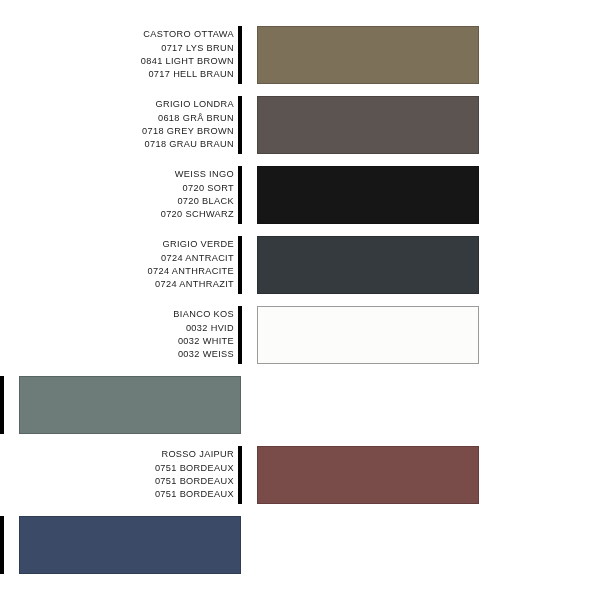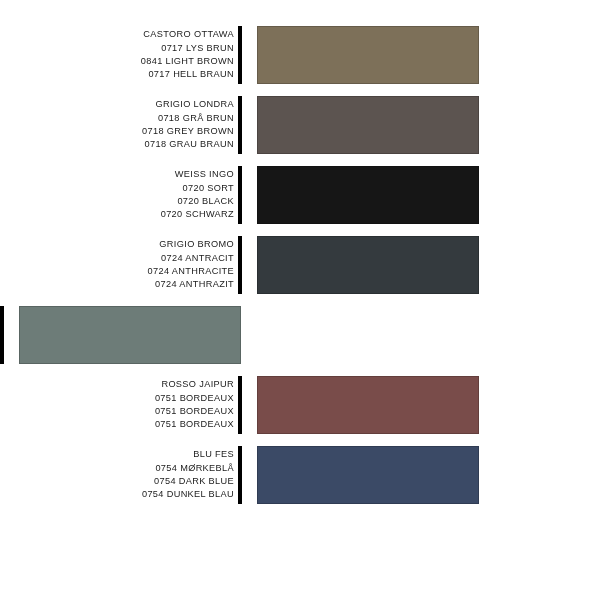--- a/index.html
+++ b/index.html
@@ -81,70 +81,75 @@
         <div class="label-line">0841 LIGHT BROWN</div>
         <div class="label-line">0717 HELL BRAUN</div>
       </div>
       <div class="row-divider"></div>
       <div class="divider-gap"></div>
       <div class="color-swatch" style="background: rgb(125, 112, 89);"></div>
     </div>
     <div class="swatch-row">
       <div class="row-labels">
         <div class="label-line name">GRIGIO LONDRA</div>
-        <div class="label-line">0718 GRÅ BRUN</div>
+        <div class="label-line">0618 GRÅ BRUN</div>
         <div class="label-line">0718 GREY BROWN</div>
         <div class="label-line">0718 GRAU BRAUN</div>
       </div>
       <div class="row-divider"></div>
       <div class="divider-gap"></div>
       <div class="color-swatch" style="background: rgb(92, 84, 80);"></div>
     </div>
     <div class="swatch-row">
       <div class="row-labels">
         <div class="label-line name">WEISS INGO</div>
         <div class="label-line">0720 SORT</div>
         <div class="label-line">0720 BLACK</div>
         <div class="label-line">0720 SCHWARZ</div>
       </div>
       <div class="row-divider"></div>
       <div class="divider-gap"></div>
       <div class="color-swatch" style="background: rgb(22, 22, 22);"></div>
     </div>
     <div class="swatch-row">
       <div class="row-labels">
-        <div class="label-line name">GRIGIO BROMO</div>
+        <div class="label-line name">GRIGIO VERDE</div>
         <div class="label-line">0724 ANTRACIT</div>
         <div class="label-line">0724 ANTHRACITE</div>
         <div class="label-line">0724 ANTHRAZIT</div>
       </div>
       <div class="row-divider"></div>
       <div class="divider-gap"></div>
       <div class="color-swatch" style="background: rgb(52, 58, 62);"></div>
+    </div>
+    <div class="swatch-row">
+      <div class="row-labels">
+        <div class="label-line name">BIANCO KOS</div>
+        <div class="label-line">0032 HVID</div>
+        <div class="label-line">0032 WHITE</div>
+        <div class="label-line">0032 WEISS</div>
+      </div>
+      <div class="row-divider"></div>
+      <div class="divider-gap"></div>
+      <div class="color-swatch light" style="background: rgb(252, 252, 250);"></div>
     </div>
     <div class="swatch-row">
       <div class="row-divider"></div>
       <div class="divider-gap"></div>
       <div class="color-swatch" style="background: rgb(109, 124, 120);"></div>
     </div>
     <div class="swatch-row">
       <div class="row-labels">
         <div class="label-line name">ROSSO JAIPUR</div>
         <div class="label-line">0751 BORDEAUX</div>
         <div class="label-line">0751 BORDEAUX</div>
         <div class="label-line">0751 BORDEAUX</div>
       </div>
       <div class="row-divider"></div>
       <div class="divider-gap"></div>
       <div class="color-swatch" style="background: rgb(121, 76, 74);"></div>
     </div>
     <div class="swatch-row">
-      <div class="row-labels">
-        <div class="label-line name">BLU FES</div>
-        <div class="label-line">0754 MØRKEBLÅ</div>
-        <div class="label-line">0754 DARK BLUE</div>
-        <div class="label-line">0754 DUNKEL BLAU</div>
-      </div>
       <div class="row-divider"></div>
       <div class="divider-gap"></div>
       <div class="color-swatch" style="background: rgb(59, 74, 102);"></div>
     </div>
   </div>
 
 </body></html>

